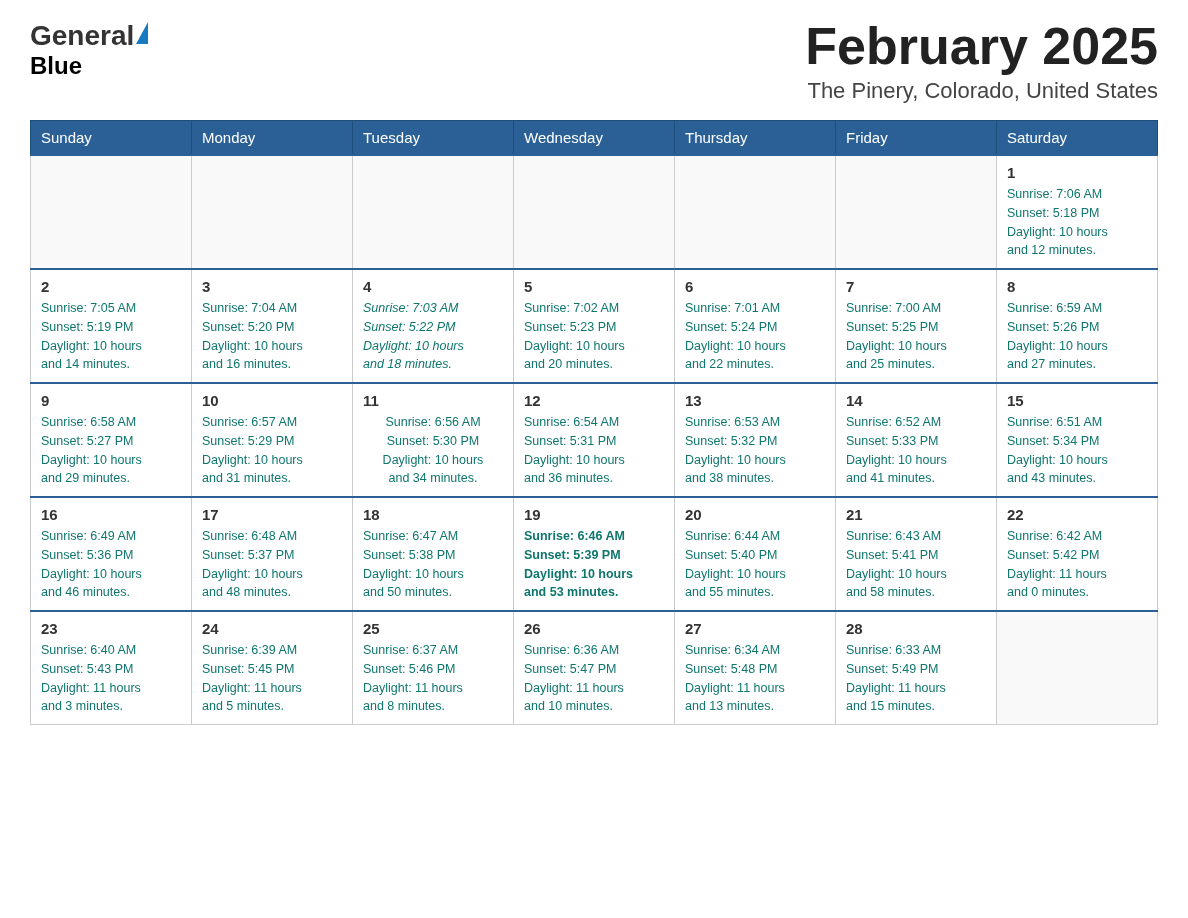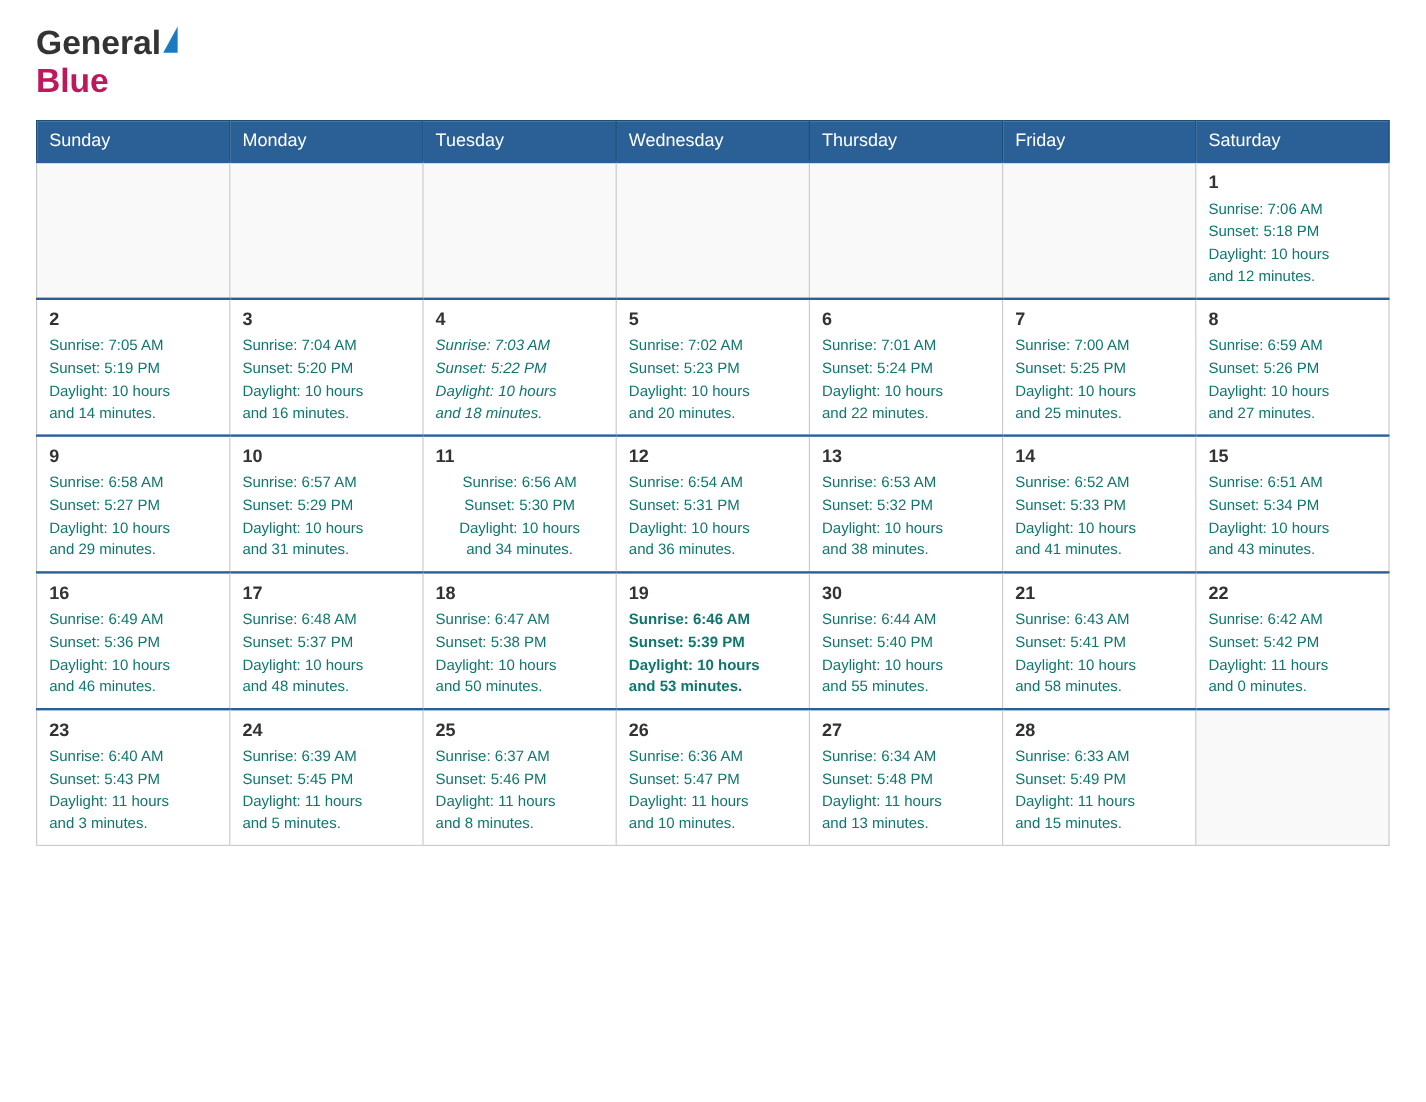--- a/index.html
+++ b/index.html
@@ -21,23 +21,23 @@
       display: flex;
       align-items: flex-end;
       gap: 0;
     }
     .logo-general {
       font-size: 28px;
       font-weight: bold;
       color: #333;
     }
     .logo-blue {
-      font-size: 28px;
+      font-size: 24px;
       font-weight: bold;
-      color: #be185d;
+      color: #000000;
     }
     .logo-triangle {
       width: 0;
       height: 0;
       border-left: 12px solid transparent;
       border-right: 0px solid transparent;
       border-bottom: 22px solid #1a7abf;
       margin-left: 2px;
       margin-bottom: 6px;
     }
@@ -101,20 +101,24 @@
 <div class="header">
   <div class="logo">
     <div style="display:flex; flex-direction:column; align-items:flex-start;">
       <div style="display:flex; align-items:center;">
         <span class="logo-general">General</span>
         <div class="logo-triangle"></div>
       </div>
       <span class="logo-blue">Blue</span>
     </div>
   </div>
+  <div class="title-block">
+    <div class="month-title">February 2025</div>
+    <div class="location-title">The Pinery, Colorado, United States</div>
+  </div>
 </div>
 
 <table class="calendar">
   <thead>
     <tr>
     <th>Sunday</th>
         <th>Monday</th>
         <th>Tuesday</th>
         <th>Wednesday</th>
         <th>Thursday</th>
@@ -263,21 +267,21 @@
 and 50 minutes.</div>
         </td>
         <td>
           <span class="day-number">19</span>
           <div class="day-info" style="white-space: pre-line; font-weight: bold;">Sunrise: 6:46 AM
 Sunset: 5:39 PM
 Daylight: 10 hours
 and 53 minutes.</div>
         </td>
         <td>
-          <span class="day-number">30</span>
+          <span class="day-number">20</span>
           <div class="day-info" style="white-space: pre-line;">Sunrise: 6:44 AM
 Sunset: 5:40 PM
 Daylight: 10 hours
 and 55 minutes.</div>
         </td>
         <td>
           <span class="day-number">21</span>
           <div class="day-info" style="white-space: pre-line;">Sunrise: 6:43 AM
 Sunset: 5:41 PM
 Daylight: 10 hours

